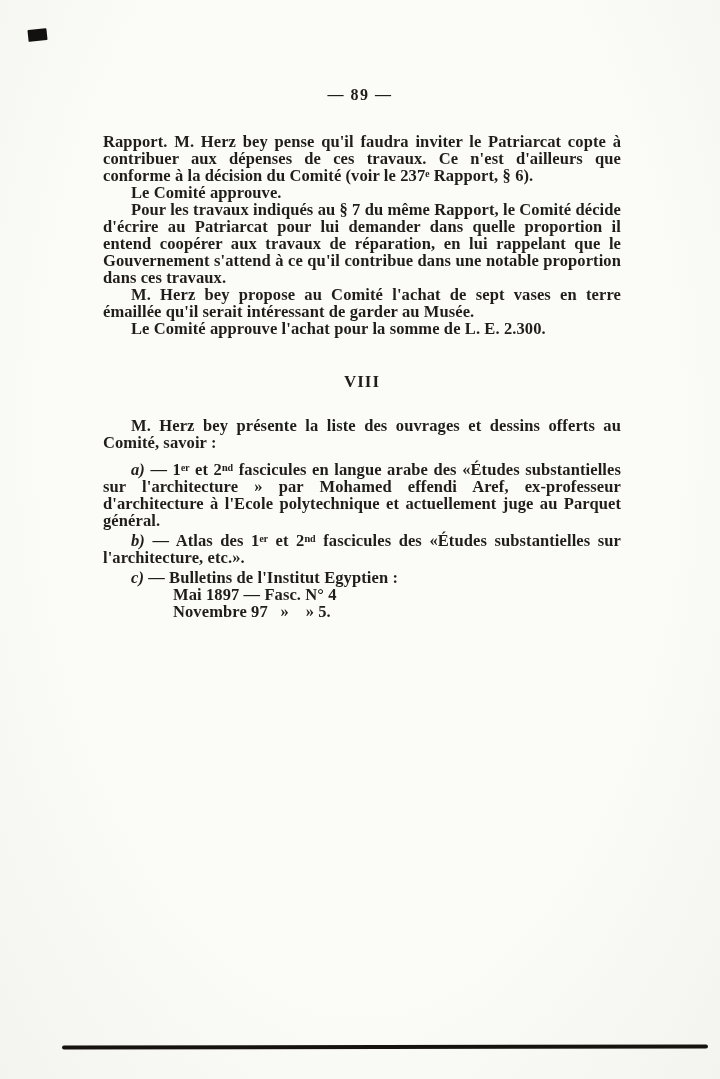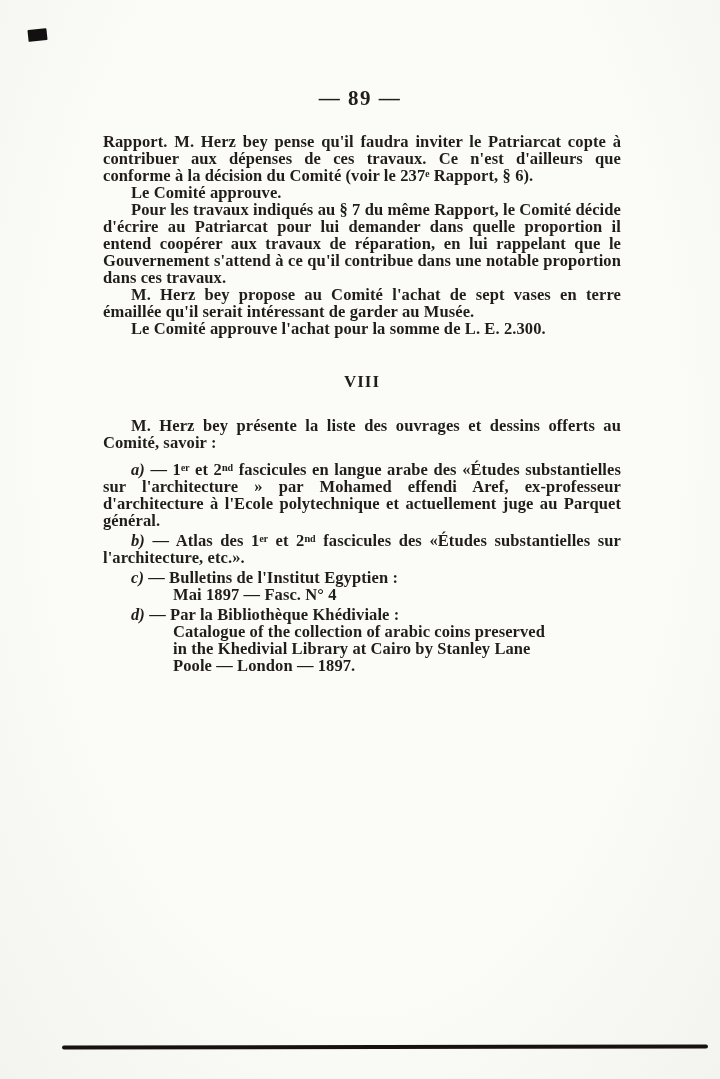--- a/index.html
+++ b/index.html
@@ -15,21 +15,21 @@
     background:
       radial-gradient(ellipse at 50% 40%, #fbfbf8 60%, #f3f3ef 100%);
     overflow: hidden;
     color: #211e1a;
   }
   .page-number {
     position: absolute;
     top: 86px; left: 0; width: 100%;
     text-align: center;
     font-weight: bold;
-    font-size: 21px;
+    font-size: 16px;
     letter-spacing: 1.5px;
   }
   .content {
     position: absolute;
     top: 133px; left: 103px;
     width: 518px;
     font-size: 16.5px;
     line-height: 17px;
     font-weight: bold;
     letter-spacing: 0.1px;
@@ -93,23 +93,18 @@
     <h3 class="heading">VIII</h3>
     <p class="para">M. Herz bey présente la liste des ouvrages et dessins offerts au Comité, savoir :</p>
 
     <p class="para item first"><span class="item-label">a)</span> <span>— 1ᵉʳ et 2ⁿᵈ fascicules en langue arabe des «Études substantielles sur l'architecture » par Mohamed effendi Aref, ex-professeur d'architecture à l'Ecole polytechnique et actuellement juge au Parquet général.</span></p>
 
     <p class="para item"><span class="item-label">b)</span> <span>— Atlas des 1ᵉʳ et 2ⁿᵈ fascicules des «Études substantielles sur l'architecture, etc.».</span></p>
 
     <div>
       <p class="para item"><span class="item-label">c)</span> <span>— Bulletins de l'Institut Egyptien :</span></p>
       <p class="para subline">Mai 1897 — Fasc. N° 4</p>
+      <p class="para subline">Novembre 97   »    » 5.</p>
     </div>
 
-    <div>
-      <p class="para item"><span class="item-label">d)</span> <span>— Par la Bibliothèque Khédiviale :</span></p>
-      <p class="para subline">Catalogue of the collection of arabic coins preserved</p>
-      <p class="para subline">in the Khedivial Library at Cairo by Stanley Lane</p>
-      <p class="para subline">Poole — London — 1897.</p>
-    </div>
 
   </div>
 </div>
 
 </body></html>

